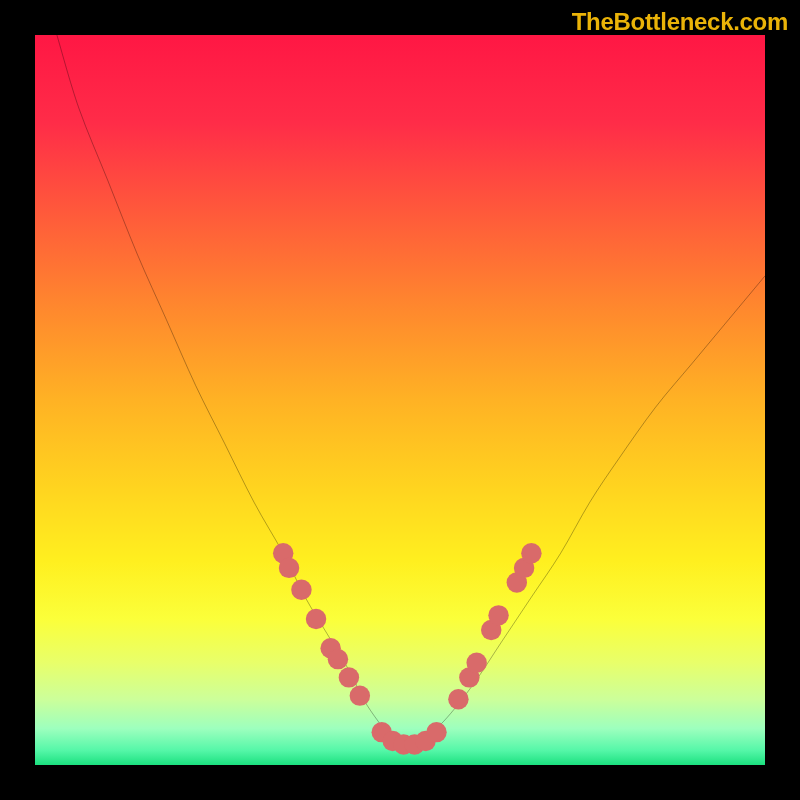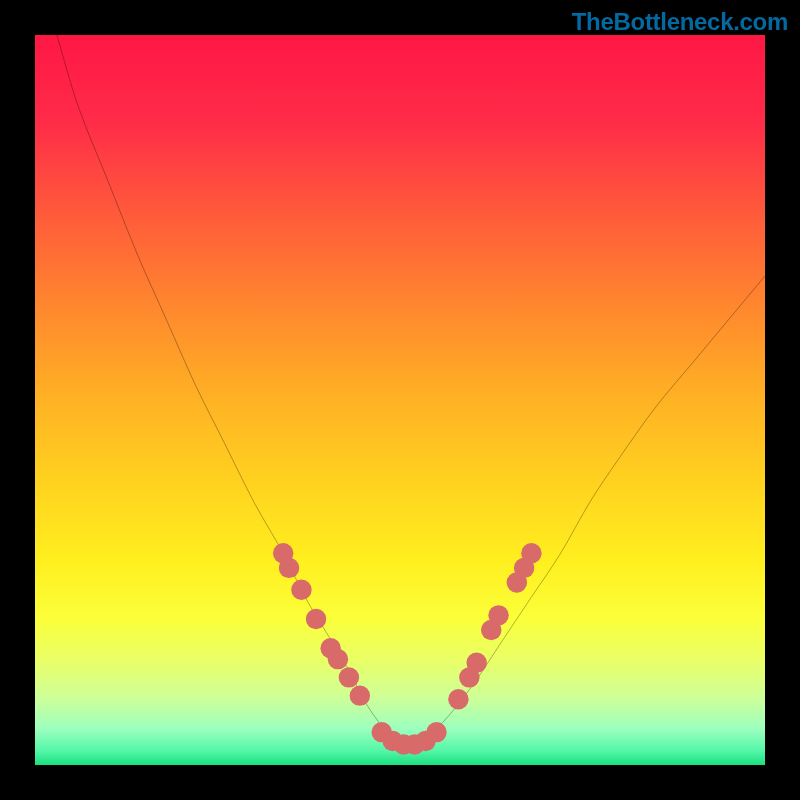--- a/index.html
+++ b/index.html
@@ -17,21 +17,21 @@
     width: 730px;
     height: 730px;
   }
   .watermark {
     position: absolute;
     top: 8px;
     right: 12px;
     font-family: Arial, Helvetica, sans-serif;
     font-size: 24px;
     font-weight: 600;
-    color: #0369a1;
+    color: #eab308;
     letter-spacing: -0.3px;
   }
   svg {
     display: block;
   }
 </style>
 </head>
 <body>
 
 <div class="chart-container">

